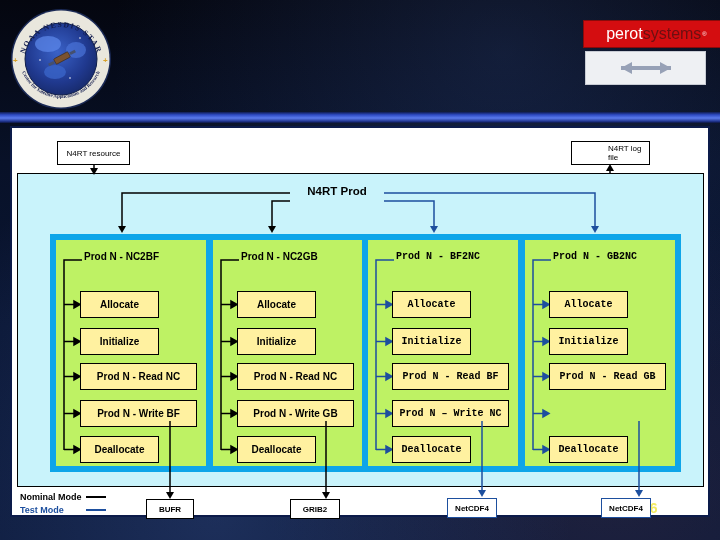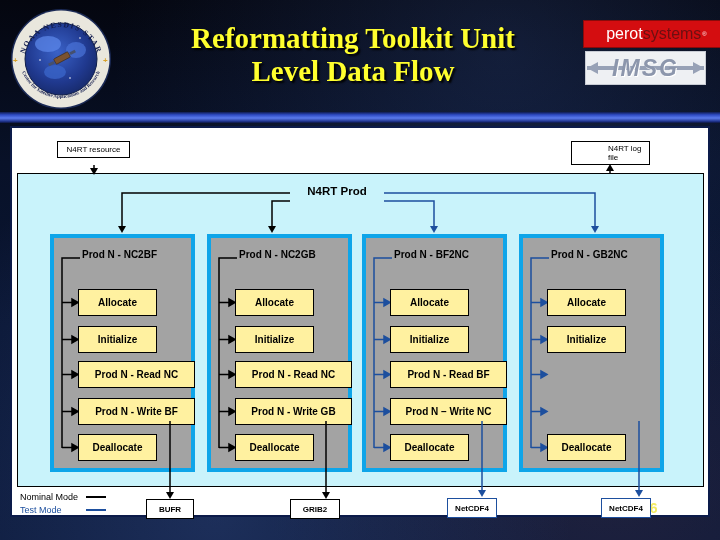--- a/index.html
+++ b/index.html
@@ -52,38 +52,38 @@
   }
   .panel-title{
     position:absolute;left:0;top:6px;width:100%;text-align:center;
     font-weight:bold;font-size:13.5px;color:#000;
   }
   .io-box{
     position:absolute;background:#fff;border:1px solid #000;box-sizing:border-box;
     display:flex;align-items:center;justify-content:center;
     font-size:8px;color:#000;
   }
-  .box-resource{left:45px;top:13px;width:73px;height:17px;}
+  .box-resource{left:45px;top:13px;width:73px;height:24px;}
   .box-log{left:559px;top:13px;width:79px;height:24px;padding-left:36px;}
   .cyan{
     position:absolute;left:5px;top:45px;width:687px;height:314px;
     background:#c9f3fb;border:1px solid #000;box-sizing:border-box;
   }
   .main-label{
     position:absolute;left:270px;top:57px;width:110px;text-align:center;
     font-weight:bold;font-size:11.5px;color:#000;
   }
   .overlay{position:absolute;left:0;top:0;width:700px;height:391px;pointer-events:none;z-index:3;}
   
   .col{
-    position:absolute;top:106px;width:145px;height:238px;
-    background:#a3a3a3;border:4px solid #0ea5e9;box-sizing:border-box;z-index:2;
+    position:absolute;top:106px;width:162px;height:238px;
+    background:#bef264;border:6px solid #0ea5e9;box-sizing:border-box;z-index:2;
   }
   .col1{left:38px;} .col2{left:195px;} .col3{left:350px;} .col4{left:507px;}
-  .col--nominal{color:#000000;} .col--test{color:#1d4f9e;}
+  .col--nominal{color:#000000;} .col--test{color:#1d4f9e;font-family:Liberation Mono, monospace;}
   .col-svg{position:absolute;left:0;top:0;width:145px;height:238px;}
   .col-header{
     position:absolute;left:28px;top:11px;width:112px;
     font-weight:bold;font-size:10px;color:#000;white-space:nowrap;
   }
   .step{
     position:absolute;left:24px;height:27px;background:#fff1a0;border:1px solid #000;
     box-sizing:border-box;display:flex;align-items:center;justify-content:center;
     font-weight:bold;font-size:10px;color:#000;white-space:nowrap;
   }
@@ -93,21 +93,21 @@
   .out-box{
     position:absolute;top:371px;height:20px;background:#fff;box-sizing:border-box;z-index:4;
     display:flex;align-items:center;justify-content:center;font-size:8px;font-weight:bold;color:#000;
   }
   .out1{left:134px;width:48px;border:1px solid #000;}
   .out2{left:278px;width:50px;border:1px solid #000;}
   .out3{left:435px;width:50px;border:1px solid #1d4f9e;top:370px;}
   .out4{left:589px;width:50px;border:1px solid #1d4f9e;top:370px;}
   .legend{position:absolute;left:8px;top:362px;z-index:2;}
   .legend-row{display:flex;align-items:center;height:13px;}
-  .legend-label{font-weight:normal;font-size:9px;width:66px;}
+  .legend-label{font-weight:bold;font-size:9px;width:66px;}
   .legend-row.nominal .legend-label{color:#000;}
   .legend-row.test .legend-label{color:#1d4f9e;}
   .legend-line{width:20px;height:2px;}
   .legend-row.nominal .legend-line{background:#000;}
   .legend-row.test .legend-line{background:#1d4f9e;}
   .page-num{
     position:absolute;left:630px;top:372px;z-index:3;
     font-weight:bold;font-size:14px;color:#f2ea62;
   }
 </style>
@@ -142,36 +142,31 @@
     <circle cx="60" cy="70" r="0.8" fill="#fff"></circle>
     <text font-size="8" font-weight="bold" fill="#d8a22a"><tspan x="3" y="55">+</tspan><tspan x="93" y="55">+</tspan></text>
     <text font-size="7.6" font-weight="bold" fill="#121c4e" letter-spacing="1.5" font-family="Liberation Serif,serif">
       <textPath href="#arcTop" startOffset="50%" text-anchor="middle">NOAA NESDIS STAR</textPath>
     </text>
     <text font-size="5" font-weight="bold" fill="#121c4e" font-family="Liberation Serif,serif">
       <textPath href="#arcBot" startOffset="50%" text-anchor="middle">Center for Satellite Applications and Research</textPath>
     </text>
   </svg>
 
-  <div class="hdr-title">
-    <div>Reformatting Toolkit Unit</div>
-    <div>Level Data Flow</div>
-  </div>
 
   <div class="logo-perot">
     <span class="p1">perot</span>
       <span class="p2">systems</span>
       <span class="reg">®</span>
   </div>
 
   <div class="logo-imsg">
     <div class="imsg-inner">
       <span class="imsg-bar"></span>
       <span class="imsg-arrow-l"></span>
-      <span class="imsg-text">IMSG</span>
       <span class="imsg-arrow-r"></span>
     </div>
   </div>
 
   <div class="hdr-bar"></div>
 
   <div class="panel">
 
 
     <div class="io-box box-resource">N4RT resource</div>
@@ -294,20 +289,21 @@
             <polygon points="24,136.5 18,133 18,140"></polygon>
           <line x1="8" y1="173.5" x2="19" y2="173.5"></line>
             <polygon points="24,173.5 18,170 18,177"></polygon>
           <line x1="8" y1="209.5" x2="19" y2="209.5"></line>
             <polygon points="24,209.5 18,206 18,213"></polygon>
         </g>
       </svg>
       <div class="col-header">Prod N - GB2NC</div>
       <div class="step small s0">Allocate</div>
       <div class="step small s1">Initialize</div>
+      <div class="step wide s2">Prod N - Read GB</div>
       <div class="step small s4">Deallocate</div>
     </div>
 
     <div class="page-num">46</div>
     <div class="out-box out1">BUFR</div>
     <div class="out-box out2">GRIB2</div>
     <div class="out-box out3">NetCDF4</div>
     <div class="out-box out4">NetCDF4</div>
 
     <div class="legend">

